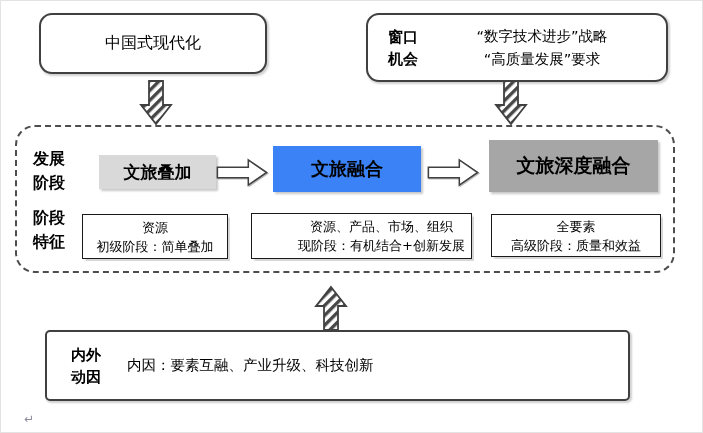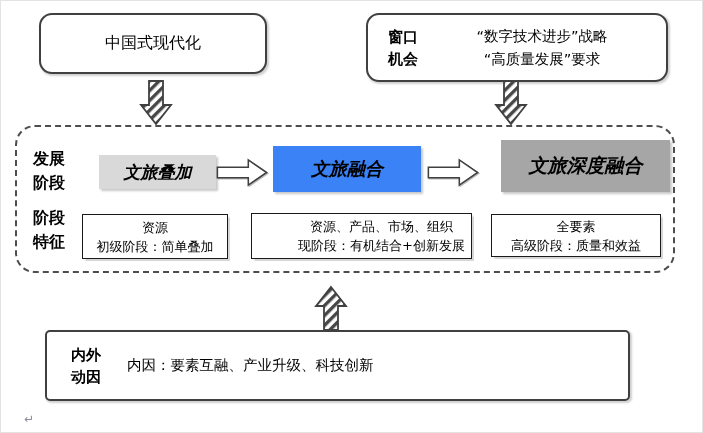--- a/index.html
+++ b/index.html
@@ -25,24 +25,24 @@
   .up-1{left:312px;top:284px;}
 
   
   .panel{position:absolute;left:14px;top:124px;width:660px;height:148px;box-sizing:border-box;border:2px dashed #4d4d4d;border-radius:20px;background:#fff;}
   .panel-inner{position:relative;width:100%;height:100%;}
 
   .row-label{position:absolute;font-weight:bold;font-size:16px;line-height:24px;white-space:nowrap;}
   .lbl-stages{left:16px;top:20px;}
   .lbl-features{left:16px;top:79px;}
 
-  .stage{position:absolute;display:flex;align-items:center;justify-content:center;font-weight:bold;box-shadow:2px 2px 2px rgba(120,120,120,.4);font-style:italic;}
+  .stage{position:absolute;display:flex;align-items:center;justify-content:center;font-weight:bold;box-shadow:2px 2px 2px rgba(120,120,120,.4);}
   .stage-1{left:82px;top:28px;width:117px;height:34px;background:#d9d9d9;font-size:17px;}
   .stage-2{left:256px;top:19px;width:148px;height:46px;background:#3b82f6;font-size:18px;}
-  .stage-3{left:484px;top:13px;width:169px;height:52px;background:#a6a6a6;font-size:19px;}
+  .stage-3{left:472px;top:13px;width:169px;height:52px;background:#a6a6a6;font-size:19px;}
 
   .sarrow{position:absolute;line-height:0;filter:drop-shadow(1px 1px 0 rgba(140,140,140,.6));}
   .sarrow-1{left:199px;top:31px;}
   .sarrow-2{left:410px;top:31px;}
 
   .feature{position:absolute;box-sizing:border-box;border:1.6px solid #1a1a1a;background:#fff;display:flex;flex-direction:column;align-items:center;justify-content:center;font-size:13px;line-height:19px;text-align:center;box-shadow:1.5px 1.5px 1px rgba(140,140,140,.35);}
   .feature-1{left:65px;top:87px;width:146px;height:45px;}
   .feature-2{left:234px;top:86px;width:221px;height:46px;padding-left:40px;}
   .feature-3{left:474px;top:87px;width:170px;height:43px;}
 

